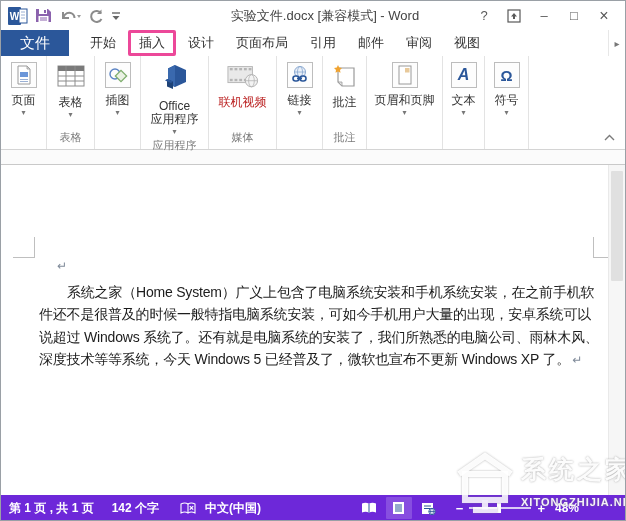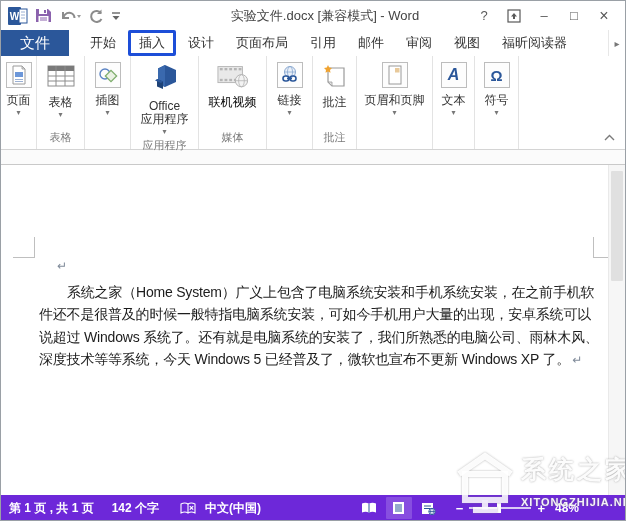--- a/index.html
+++ b/index.html
@@ -14,32 +14,32 @@
   .word-icon { width:20px; height:20px; }
   .title-text { position:absolute; left:0; right:0; text-align:center; font-size:13px; color:#444; pointer-events:none;padding-left:24px; }
   .caption-btns { margin-left:auto; display:flex; align-items:center; gap:4px; padding-right:8px; z-index:2; }
   .cap-btn { width:26px; height:22px; display:flex; align-items:center; justify-content:center; color:#595959; font-size:13px; }
   .cap-btn.close { font-size:16px; }
 
   
   .tabrow { height:26px; display:flex; align-items:stretch; background:#fff; position:relative; }
   .tab-file { background:#2b579a; color:#fff; font-size:15px; display:flex; align-items:center; padding:0 19px; margin-right:10px; }
   .tab { display:flex; align-items:center; padding:0 11px; font-size:13px; color:#333;text-align:center; }
-  .tab.highlighted { border:3px solid #1d4ed8; border-radius:2px; padding:1px 8px; margin:0 1px; background:#fff; }
+  .tab.highlighted { border:3px solid #ec4899; border-radius:2px; padding:1px 8px; margin:0 1px; background:#fff; }
   .tab-overflow { margin-left:auto; width:17px; display:flex; align-items:center; justify-content:center; color:#777; font-size:10px; border-left:1px solid #e7e7e7; }
 
   
   .ribbon { height:94px; background:#fff; border-bottom:1px solid #d4d4d4; display:flex; position:relative; }
   .rgroup { border-right:1px solid #e3e3e3; display:flex; flex-direction:column; align-items:center; padding-top:4px; }
   .rbtn { display:flex; flex-direction:column; align-items:center; padding:2px 3px; }
   .icon-frame { width:26px; height:26px; border:1px solid #bdbdbd; background:#fdfdfd; display:flex; align-items:center; justify-content:center; }
   .icon-plain { width:32px; height:28px; display:flex; align-items:center; justify-content:center; }
   .rbtn-label { font-size:12px; color:#333; margin-top:6px; white-space:nowrap; line-height:13px; text-align:center; }
   .rbtn-label.two-line { margin-top:6px; }
-  .rbtn.disabled .rbtn-label { color:#000000; }
+  .rbtn.disabled .rbtn-label { color:#b91c1c; }
   .caret { font-size:8px; color:#777; line-height:8px; margin-top:2px; }
   .rgroup-footer { margin-top:auto; font-size:11px; color:#7a7a7a; padding-bottom:4px; white-space:nowrap; }
   .glyph-letter { font-size:16px; font-weight:bold; font-style:italic; color:#2b579a; line-height:16px; }
   .glyph-omega { font-size:15px; font-weight:bold; color:#2b579a; line-height:15px; font-style:normal; }
   .collapse-ribbon { position:absolute; right:7px; bottom:5px; width:18px; height:14px; display:flex; align-items:center; justify-content:center; }
 
   
   .gap-strip { height:15px; background:#fbfbfb; border-bottom:1px solid #c9c9c9; }
   .docarea { position:relative; height:330px; background:#fff; }
   .scrollbar { position:absolute; top:0; right:0; width:17px; height:330px; background:#f6f6f6; border-left:1px solid #e9e9e9; }
@@ -137,27 +137,26 @@
   <div class="tabrow">
     <div class="tab-file">文件</div>
     <div class="tab">开始</div>
     <div class="tab highlighted">插入</div>
     <div class="tab">设计</div>
     <div class="tab">页面布局</div>
     <div class="tab">引用</div>
     <div class="tab">邮件</div>
     <div class="tab">审阅</div>
     <div class="tab">视图</div>
-    <div class="tab">福昕阅读器</div>
     <div class="tab-overflow">▸</div>
   </div>
 
   <div class="ribbon">
 
-    <div class="rgroup" style="width:36px">
+    <div class="rgroup" style="width:46px">
       <div class="rbtn">
         <div class="icon-frame">
           <svg width="18" height="20" viewBox="0 0 18 20">
             <path d="M3 1 L12 1 L15 4 L15 19 L3 19 Z" fill="#fff" stroke="#9a9a9a" stroke-width="1"></path>
             <path d="M12 1 L12 4 L15 4 Z" fill="#dcdcdc" stroke="#9a9a9a" stroke-width="0.8"></path>
             <rect x="5" y="7" width="8" height="5" fill="#6c97d9"></rect>
             <line x1="5" y1="14.5" x2="13" y2="14.5" stroke="#9ab0d4" stroke-width="1"></line>
             <line x1="5" y1="16.5" x2="13" y2="16.5" stroke="#9ab0d4" stroke-width="1"></line>
           </svg>
         </div>

